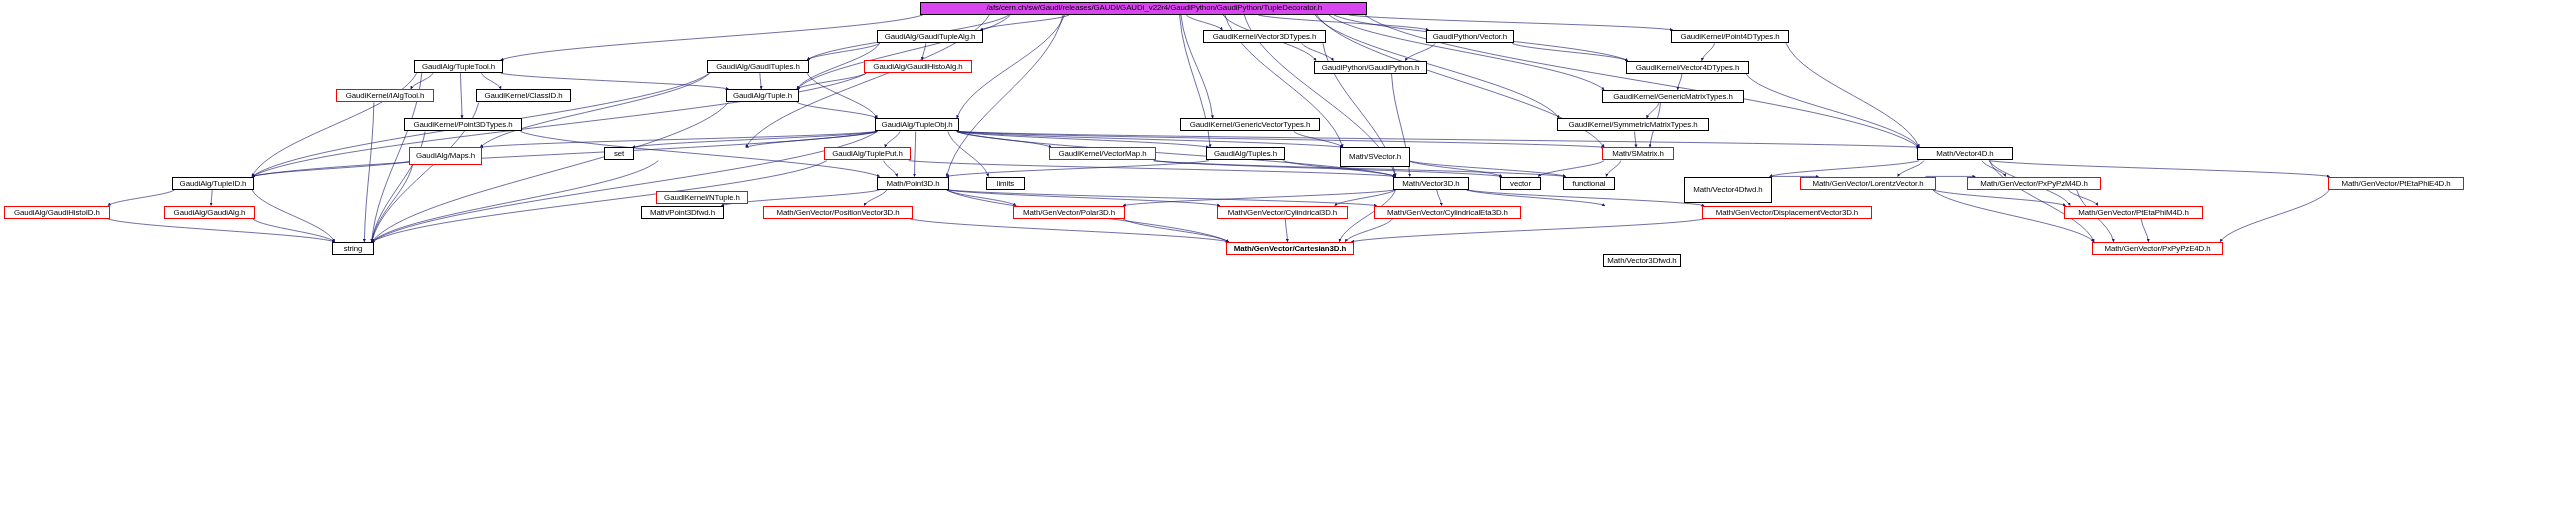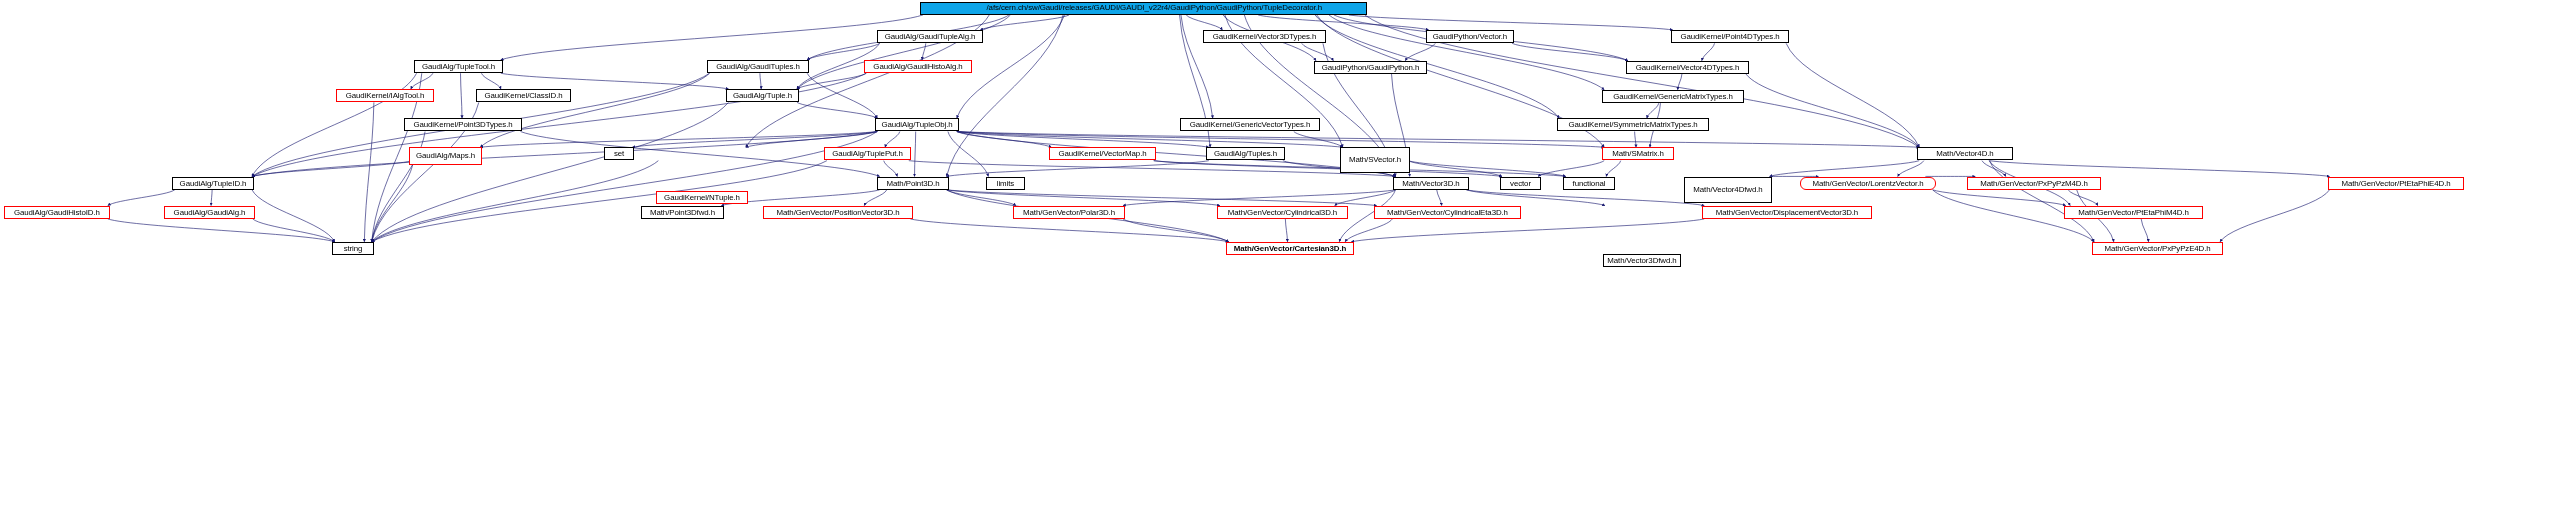--- a/index.html
+++ b/index.html
@@ -36,21 +36,21 @@
     justify-content: center;
     white-space: nowrap;
     padding: 0 2.4px;
     letter-spacing: -0.1px;
   }
   .node.red {
     border-color: #ff0000;
   }
   .node.root {
     border-color: #000000;
-    background: #0ea5e9;
+    background: #d946ef;
     padding-left: 24px;
   }
 </style>
 </head>
 <body>
 
 <div id="canvas">
   <svg id="edges" viewBox="0 0 3269 659" width="2576" height="519">
       <defs>
         <marker id="arrow" viewBox="0 0 10 10" refX="9" refY="5" markerWidth="5" markerHeight="5" orient="auto">
@@ -193,31 +193,31 @@
     <div class="node" style="left: 404px; top: 118px; width: 118px; height: 13.4px;">GaudiKernel/Point3DTypes.h</div>
     <div class="node" style="left: 875px; top: 118px; width: 84px; height: 13.4px;">GaudiAlg/TupleObj.h</div>
     <div class="node" style="left: 1180px; top: 118px; width: 140px; height: 13.4px;">GaudiKernel/GenericVectorTypes.h</div>
     <div class="node" style="left: 1557px; top: 118px; width: 152px; height: 13.4px;">GaudiKernel/SymmetricMatrixTypes.h</div>
     <div class="node red" style="left: 409px; top: 147px; width: 73px; height: 18px;">GaudiAlg/Maps.h</div>
     <div class="node" style="left: 604px; top: 147px; width: 30px; height: 13.4px;">set</div>
     <div class="node red" style="left: 656px; top: 147px; width: 92px; height: 13.4px; margin-top: 44px;">GaudiKernel/NTuple.h</div>
     <div class="node red" style="left: 824px; top: 147px; width: 87px; height: 13.4px;">GaudiAlg/TuplePut.h</div>
     <div class="node red" style="left: 1049px; top: 147px; width: 107px; height: 13.4px;">GaudiKernel/VectorMap.h</div>
     <div class="node" style="left: 1206px; top: 147px; width: 79px; height: 13.4px;">GaudiAlg/Tuples.h</div>
-    <div class="node" style="left: 1340px; top: 147px; width: 70px; height: 26px;">Math/SVector.h</div>
+    <div class="node" style="left: 1340px; top: 147px; width: 70px; height: 20px;">Math/SVector.h</div>
     <div class="node red" style="left: 1602px; top: 147px; width: 72px; height: 13.4px;">Math/SMatrix.h</div>
     <div class="node" style="left: 1917px; top: 147px; width: 96px; height: 13.4px;">Math/Vector4D.h</div>
     <div class="node" style="left: 172px; top: 177px; width: 82px; height: 13.4px;">GaudiAlg/TupleID.h</div>
     <div class="node" style="left: 877px; top: 177px; width: 72px; height: 13.4px;">Math/Point3D.h</div>
     <div class="node" style="left: 986px; top: 177px; width: 39px; height: 13.4px;">limits</div>
     <div class="node" style="left: 1393px; top: 177px; width: 76px; height: 13.4px;">Math/Vector3D.h</div>
     <div class="node" style="left: 1500px; top: 177px; width: 41px; height: 13.4px;">vector</div>
     <div class="node" style="left: 1563px; top: 177px; width: 52px; height: 13.4px;">functional</div>
     <div class="node" style="left: 1684px; top: 177px; width: 88px; height: 26px;">Math/Vector4Dfwd.h</div>
-    <div class="node red" style="left: 1800px; top: 177px; width: 136px; height: 13.4px; border-radius: 6px;">Math/GenVector/LorentzVector.h</div>
+    <div class="node red" style="left: 1800px; top: 177px; width: 136px; height: 13.4px;">Math/GenVector/LorentzVector.h</div>
     <div class="node red" style="left: 1967px; top: 177px; width: 134px; height: 13.4px;">Math/GenVector/PxPyPzM4D.h</div>
     <div class="node red" style="left: 2328px; top: 177px; width: 136px; height: 13.4px;">Math/GenVector/PtEtaPhiE4D.h</div>
     <div class="node red" style="left: 3.9px; top: 206px; width: 106px; height: 13.4px;">GaudiAlg/GaudiHistoID.h</div>
     <div class="node red" style="left: 164px; top: 206px; width: 91px; height: 13.4px;">GaudiAlg/GaudiAlg.h</div>
     <div class="node" style="left: 641px; top: 206px; width: 83px; height: 13.4px;">Math/Point3Dfwd.h</div>
     <div class="node red" style="left: 763px; top: 206px; width: 150px; height: 13.4px;">Math/GenVector/PositionVector3D.h</div>
     <div class="node red" style="left: 1013px; top: 206px; width: 112px; height: 13.4px;">Math/GenVector/Polar3D.h</div>
     <div class="node red" style="left: 1217px; top: 206px; width: 131px; height: 13.4px;">Math/GenVector/Cylindrical3D.h</div>
     <div class="node red" style="left: 1374px; top: 206px; width: 147px; height: 13.4px;">Math/GenVector/CylindricalEta3D.h</div>
     <div class="node" style="left: 1603px; top: 206px; width: 78px; height: 13.4px; margin-top: 48px;">Math/Vector3Dfwd.h</div>

